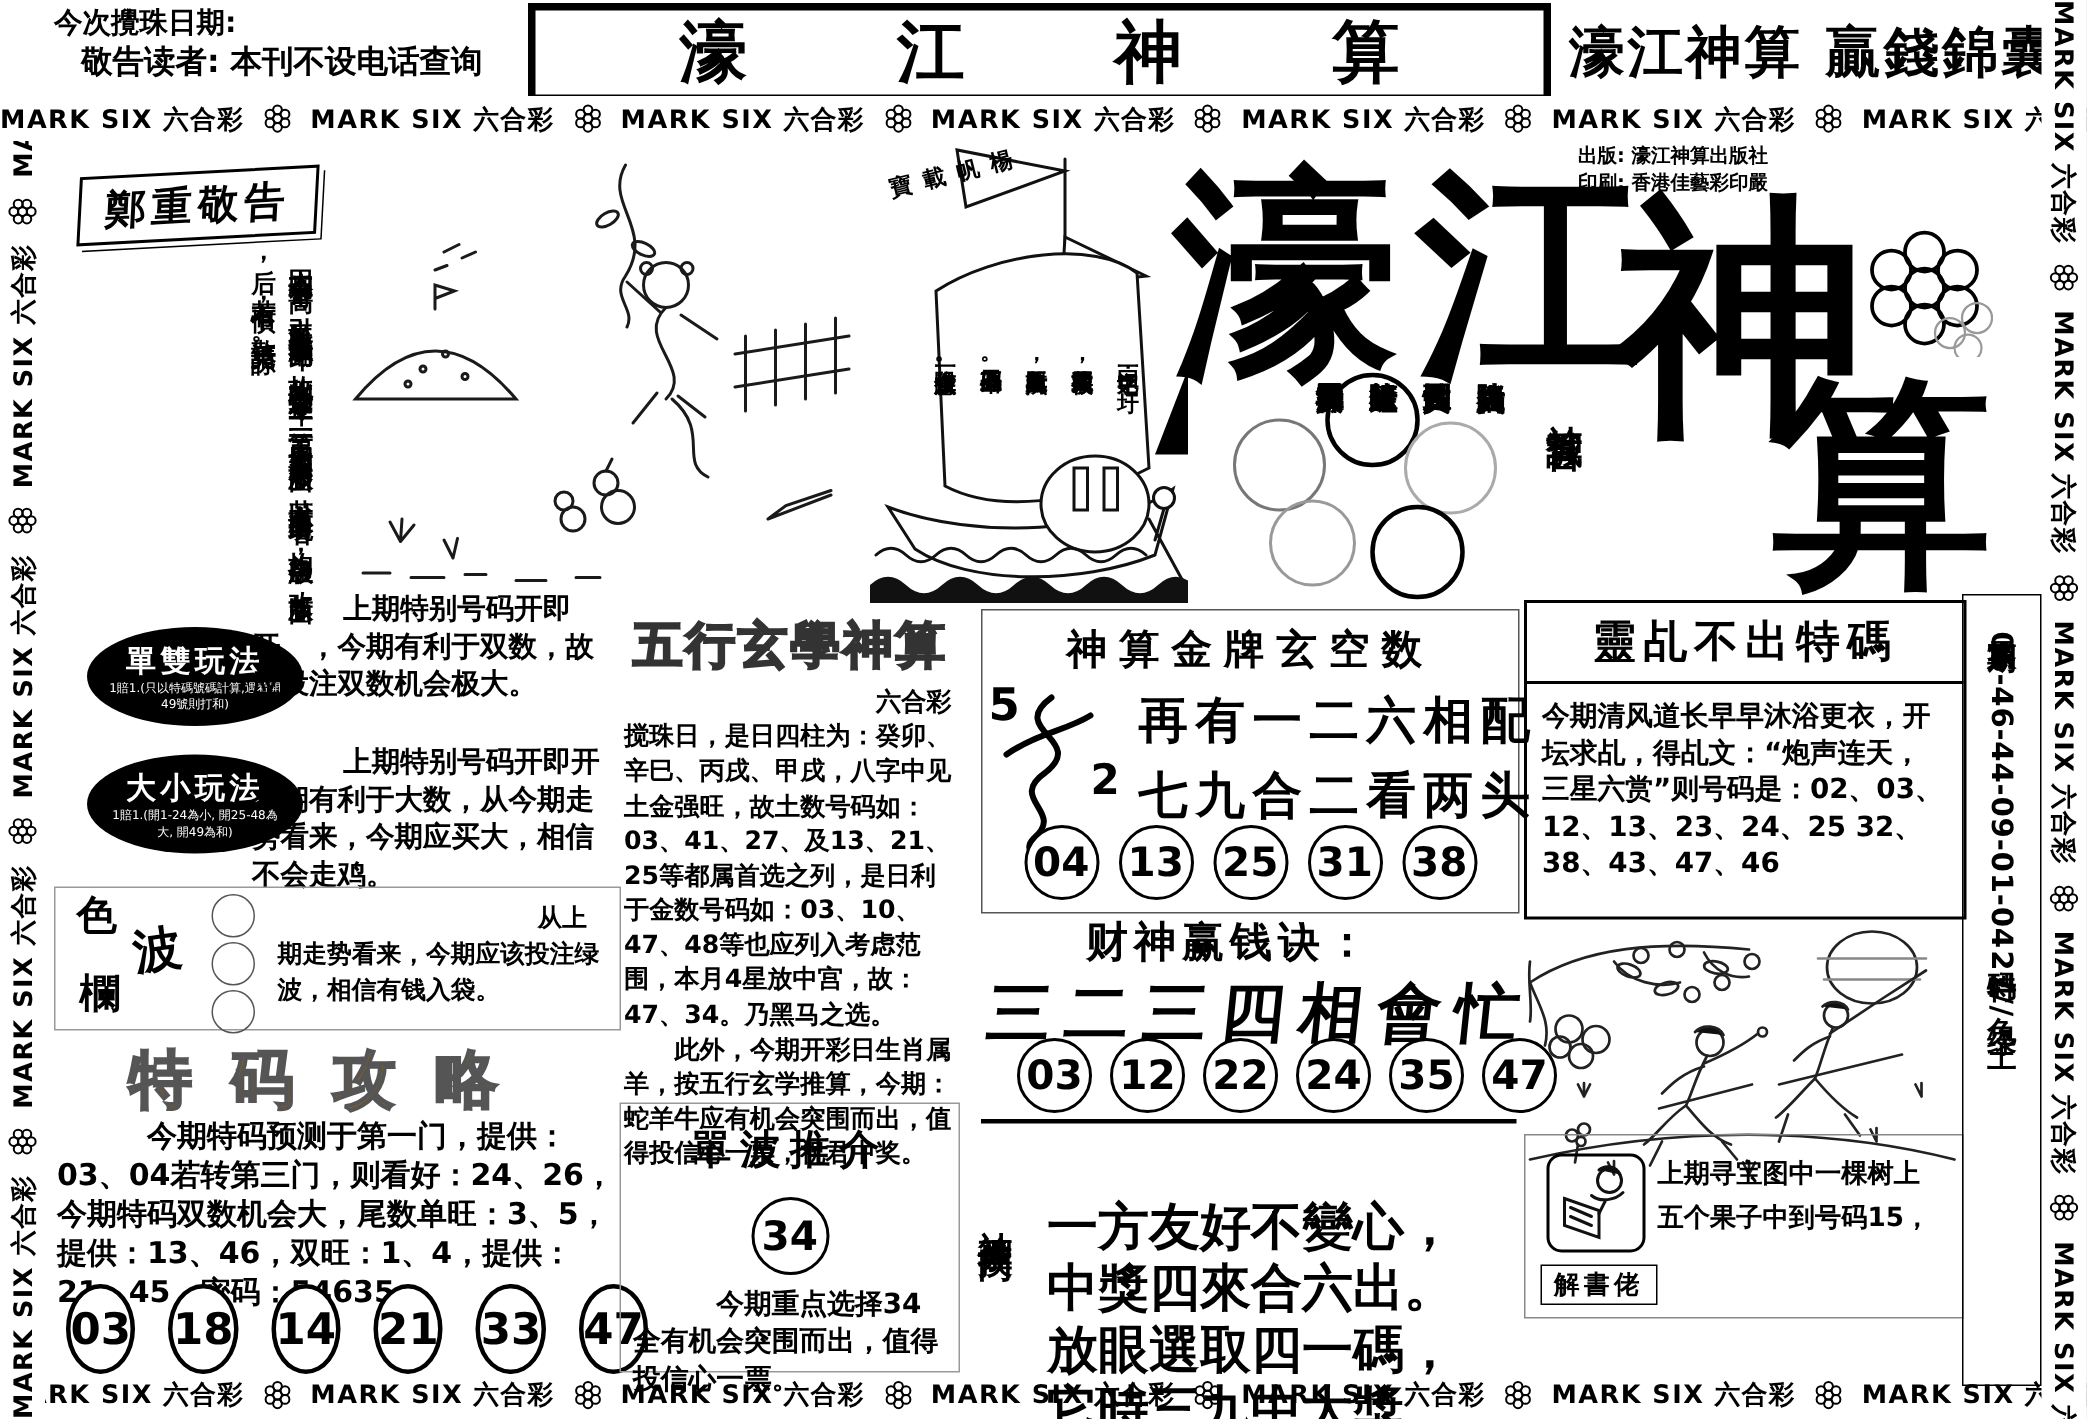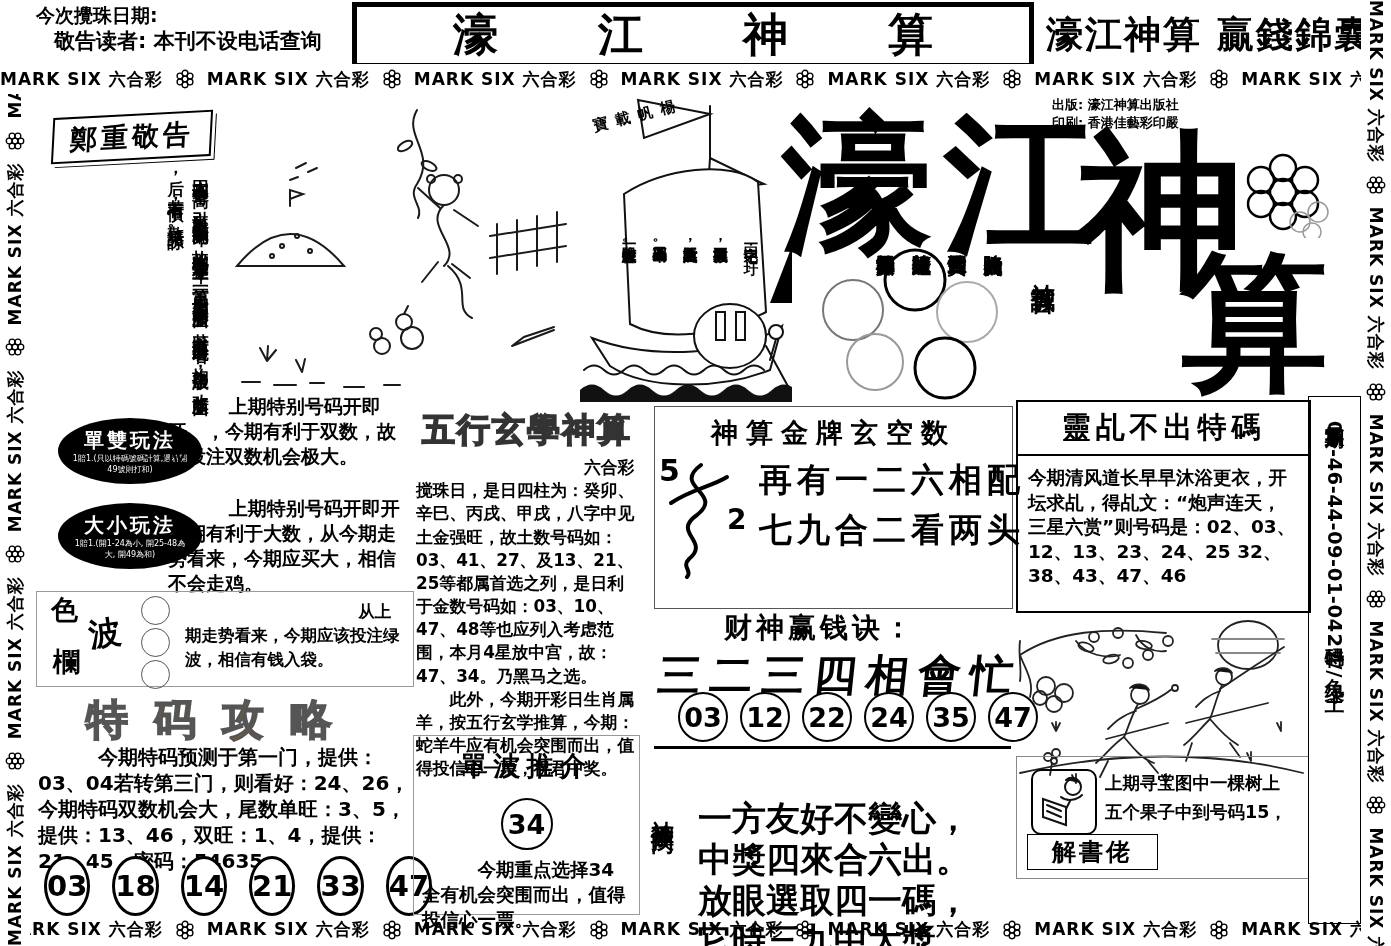--- a/index.html
+++ b/index.html
@@ -103,22 +103,22 @@
   
   .oracle{left:1016px;top:400px;width:291px;height:209px;border:2px solid #000;}
   .oracle-title{border-bottom:2px solid #000;text-align:center;font-size:29px;font-weight:bold;
     letter-spacing:5px;padding:6px 0;white-space:nowrap;}
   .oracle-text{padding:10px 10px 0 10px;font-size:18.5px;font-weight:bold;line-height:1.33;}
   
   .runners{left:1016px;top:611px;width:291px;height:178px;}
   .solver{left:1016px;top:756px;width:291px;height:121px;border:1.5px solid #888;}
   .solver-icon{position:absolute;left:14px;top:12px;width:62px;height:62px;border:2.5px solid #000;border-radius:10px;}
   .solver-text{position:absolute;left:88px;top:12px;width:192px;font-size:17.5px;font-weight:bold;line-height:1.65;}
-  .solver-label{position:absolute;left:10px;bottom:8px;border:1.5px solid #000;padding:1px 24px;
-    font-size:24px;font-weight:bold;letter-spacing:3px;background:#fff;}
+  .solver-label{position:absolute;left:10px;bottom:8px;border:1.5px solid #000;padding:1px 8px;
+    font-size:17px;font-weight:bold;letter-spacing:3px;background:#fff;}
   
   .issue{left:1308px;top:396px;width:53px;height:528px;border:1.5px solid #000;
     writing-mode:vertical-rl;font-size:19.5px;font-weight:bold;letter-spacing:0.5px;
     display:flex;align-items:center;padding-top:14px;box-sizing:border-box;}
   svg{display:block;}
 </style>
 </head>
 <body>
 
 <div class="page">
@@ -545,20 +545,27 @@
     <svg class="gold-squiggle" width="70" height="120" viewBox="0 0 70 120">
       <g fill="none" stroke="#000" stroke-width="4" stroke-linecap="round">
         <path d="M38,6 C8,28 62,34 34,56 C8,74 48,82 26,100 C18,108 30,112 24,118"></path>
         <path d="M8,44 C28,30 48,28 64,18"></path>
       </g>
     </svg>
     <span class="gold-n2">2</span>
     <div class="gold-lines serif">
       <div>再有一二六相配</div>
       <div>七九合二看两头</div>
+    </div>
+    <div class="gold-nums">
+      <span class="num">04</span>
+      <span class="num">13</span>
+      <span class="num">25</span>
+      <span class="num">31</span>
+      <span class="num">38</span>
     </div>
   </div>
 
   <div class="abs wealth">
     <div class="wealth-title">财神赢钱诀：</div>
     <div class="wealth-verse serif">三二三四相會忙</div>
     <div class="wealth-nums">
       <span class="num">03</span>
       <span class="num">12</span>
       <span class="num">22</span>

